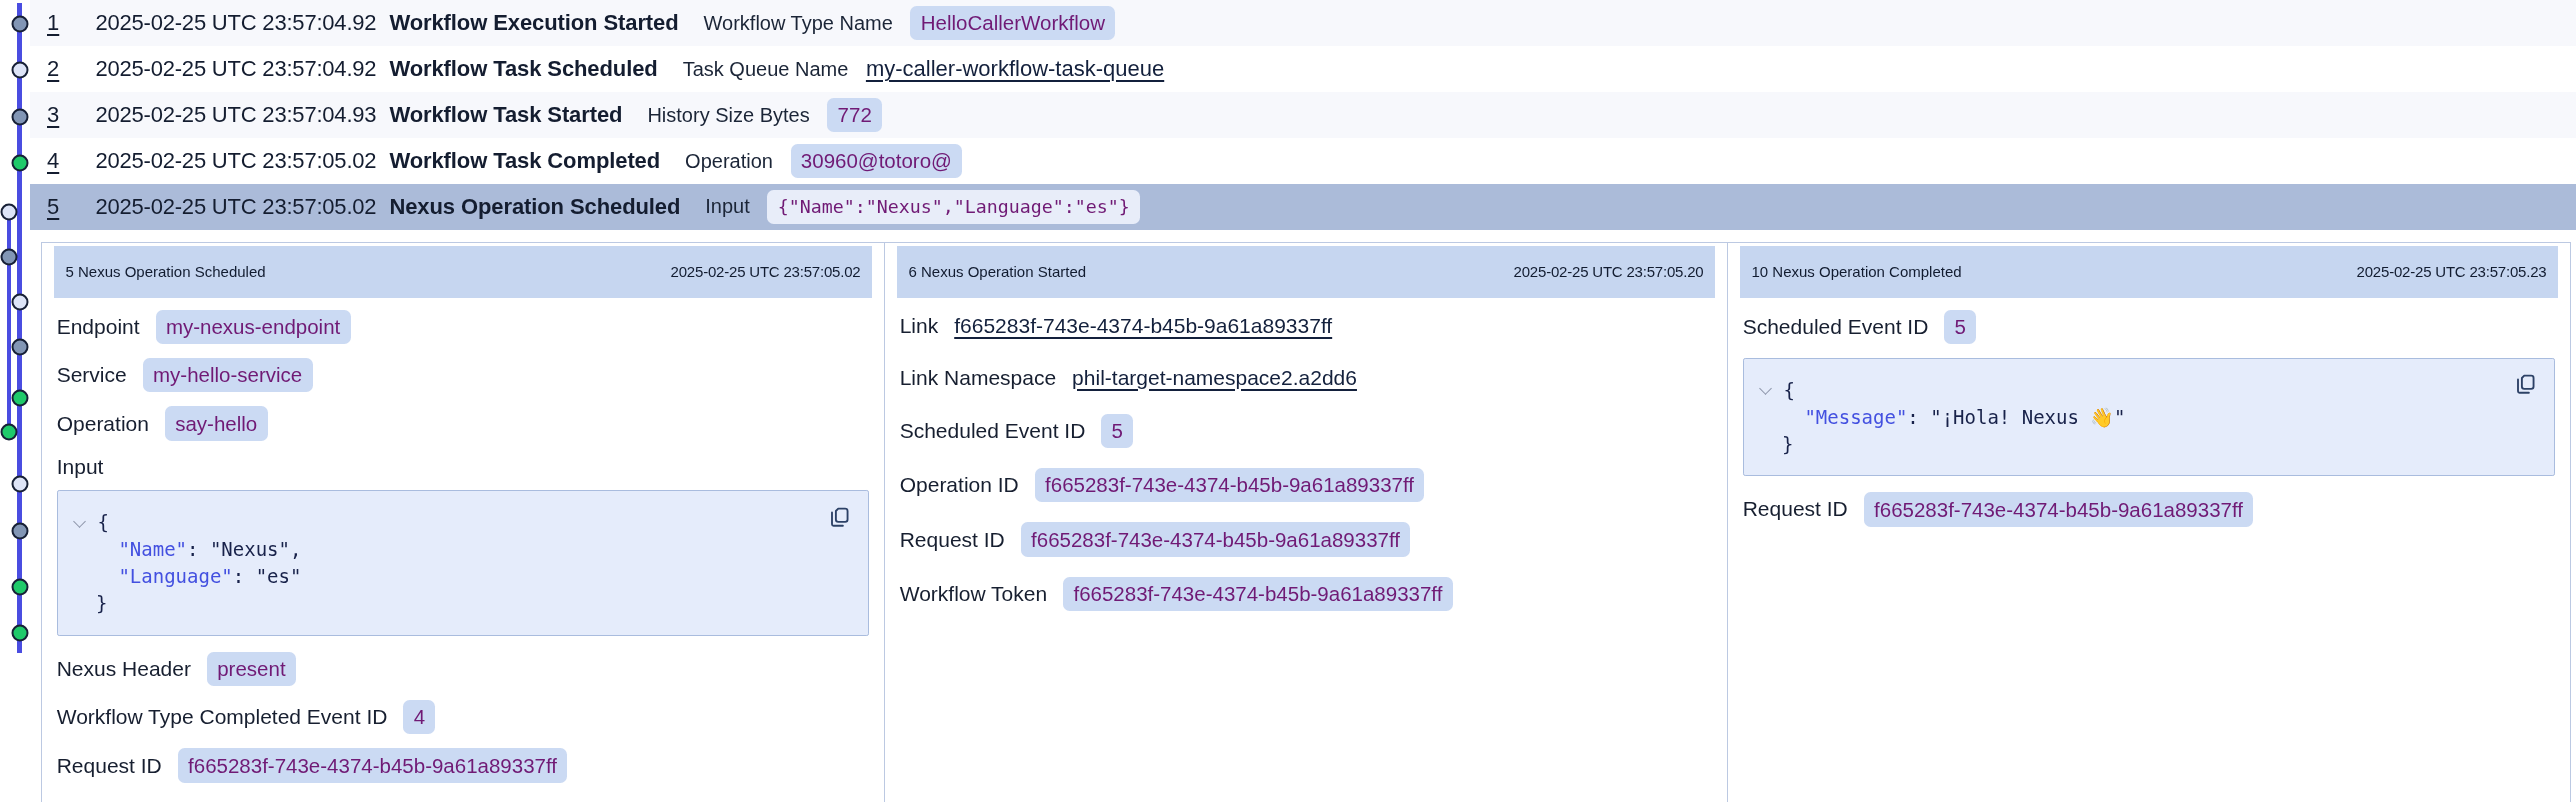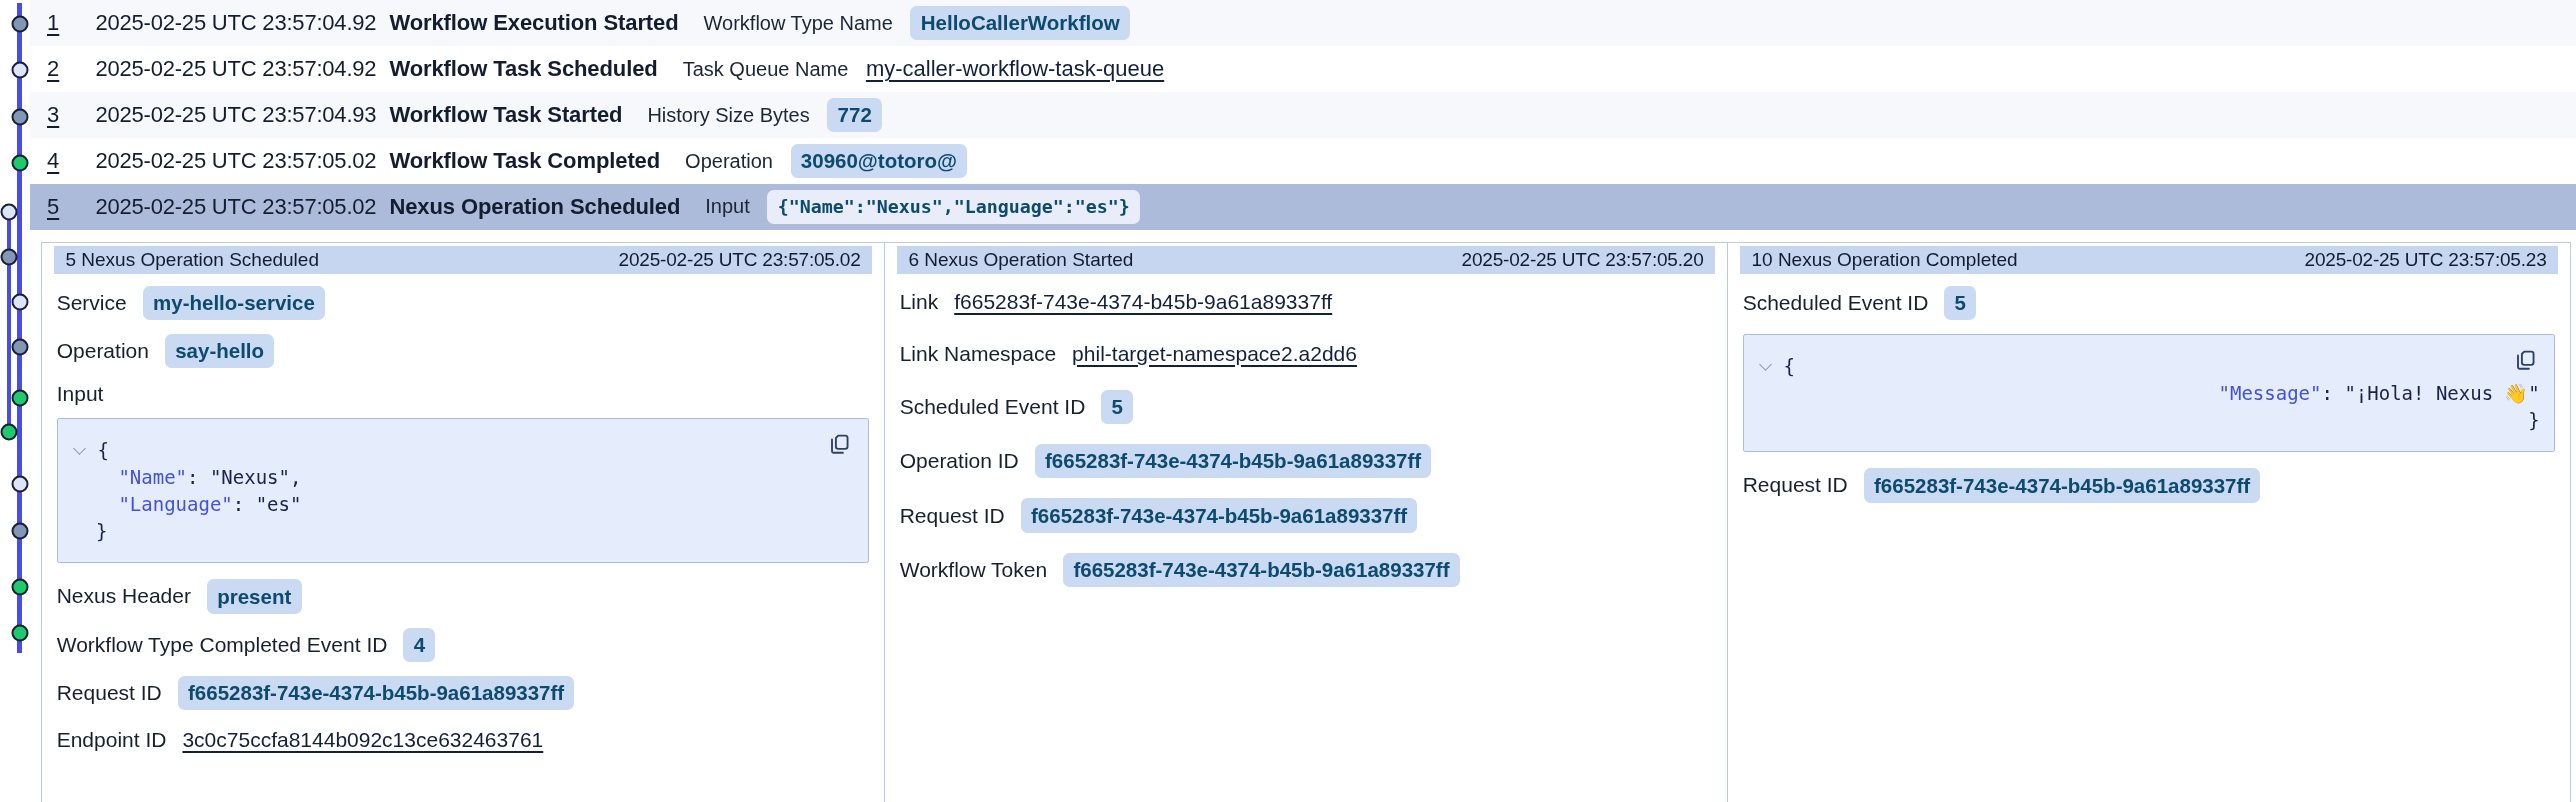--- a/index.html
+++ b/index.html
@@ -27,46 +27,45 @@
   .ev-num {
     font-size: 22px; color: #141d30; text-decoration: underline;
     text-underline-offset: 3.7px; margin-left: 17px; min-width: 26.4px;
   }
   .ev-ts { font-size: 22px; width: 294px; margin-left: 22px; letter-spacing: -0.2px; }
   .ev-name { font-size: 22px; font-weight: 700; letter-spacing: -0.1px; white-space: nowrap; }
   .ev-attr { display: flex; align-items: center; margin-left: 25px; gap: 17.6px; white-space: nowrap; }
   .ev-attr-label { font-size: 20px; color: #1b2537; }
 
   .badge {
-    display: inline-block; background: #cbdaf3; color: #0c4a6e;
+    display: inline-block; background: #cbdaf3; color: #701a75;
     border-radius: 6.6px; padding: 4.4px 10.3px; font-size: 20.5px; line-height: 1.25;
     white-space: nowrap;
-    font-weight: bold;
   }
   .badge.mono-light {
     background: #e8edf9;
     font-family: "DejaVu Sans Mono", monospace;
     font-size: 18.3px; padding: 5.1px 10.3px;
   }
   .tlink {
     font-size: 21px; color: #13203c; text-decoration: underline;
     text-underline-offset: 4.4px; text-decoration-thickness: 1.5px; white-space: nowrap;
   }
 
   
   .panels {
     position: absolute; left: 41px; top: 242px; width: 2530px; height: 561px;
     display: flex; border: 1.5px solid #bcc9e2; border-bottom: none; background: #fff; z-index: 1;
   }
   .panel { flex: 1 1 0; min-width: 0; overflow: hidden; padding: 0 10.3px; }
-  .panel + .panel { border-left: 1.5px solid #bcc9e2; text-align: right; }
+  .panel + .panel { border-left: 1.5px solid #bcc9e2; }
   .panel-header {
-    height: 28px; background: #c6d6f0; margin: 2.9px 1.5px 0;
+    height: 52px; background: #c6d6f0; margin: 2.9px 1.5px 0;
     display: flex; justify-content: space-between; align-items: center;
-    padding: 0 11.7px; font-size: 19px; color: #121c30;
+    padding: 0 11.7px; font-size: 15px; color: #121c30;
   }
   .panel-header .ph-time { letter-spacing: -0.2px; }
   .pbody { padding: 11.7px 4.4px 0; }
   .pbody.roomy .kv { margin-bottom: 20px; }
   .kv { display: flex; align-items: center; min-height: 32px; margin-bottom: 14px; }
   .kv-label { font-size: 21px; color: #171f30; margin-right: 16px; white-space: nowrap; }
   .section-label { font-size: 21px; color: #171f30; margin: 4.4px 0 11.7px; }
 
   
   .codeblock {
@@ -171,20 +170,24 @@
 
   <div class="panels">
 
     <section class="panel">
       <div class="panel-header">
         <span>5 Nexus Operation Scheduled</span>
         <span class="ph-time">2025-02-25 UTC 23:57:05.02</span>
       </div>
       <div class="pbody">
         <div class="kv">
+          <span class="kv-label">Endpoint</span>
+          <span class="badge">my-nexus-endpoint</span>
+        </div>
+        <div class="kv">
           <span class="kv-label">Service</span>
           <span class="badge">my-hello-service</span>
         </div>
         <div class="kv">
           <span class="kv-label">Operation</span>
           <span class="badge">say-hello</span>
         </div>
         <div class="section-label">Input</div>
         <div class="codeblock">
           <button class="copy-btn">

